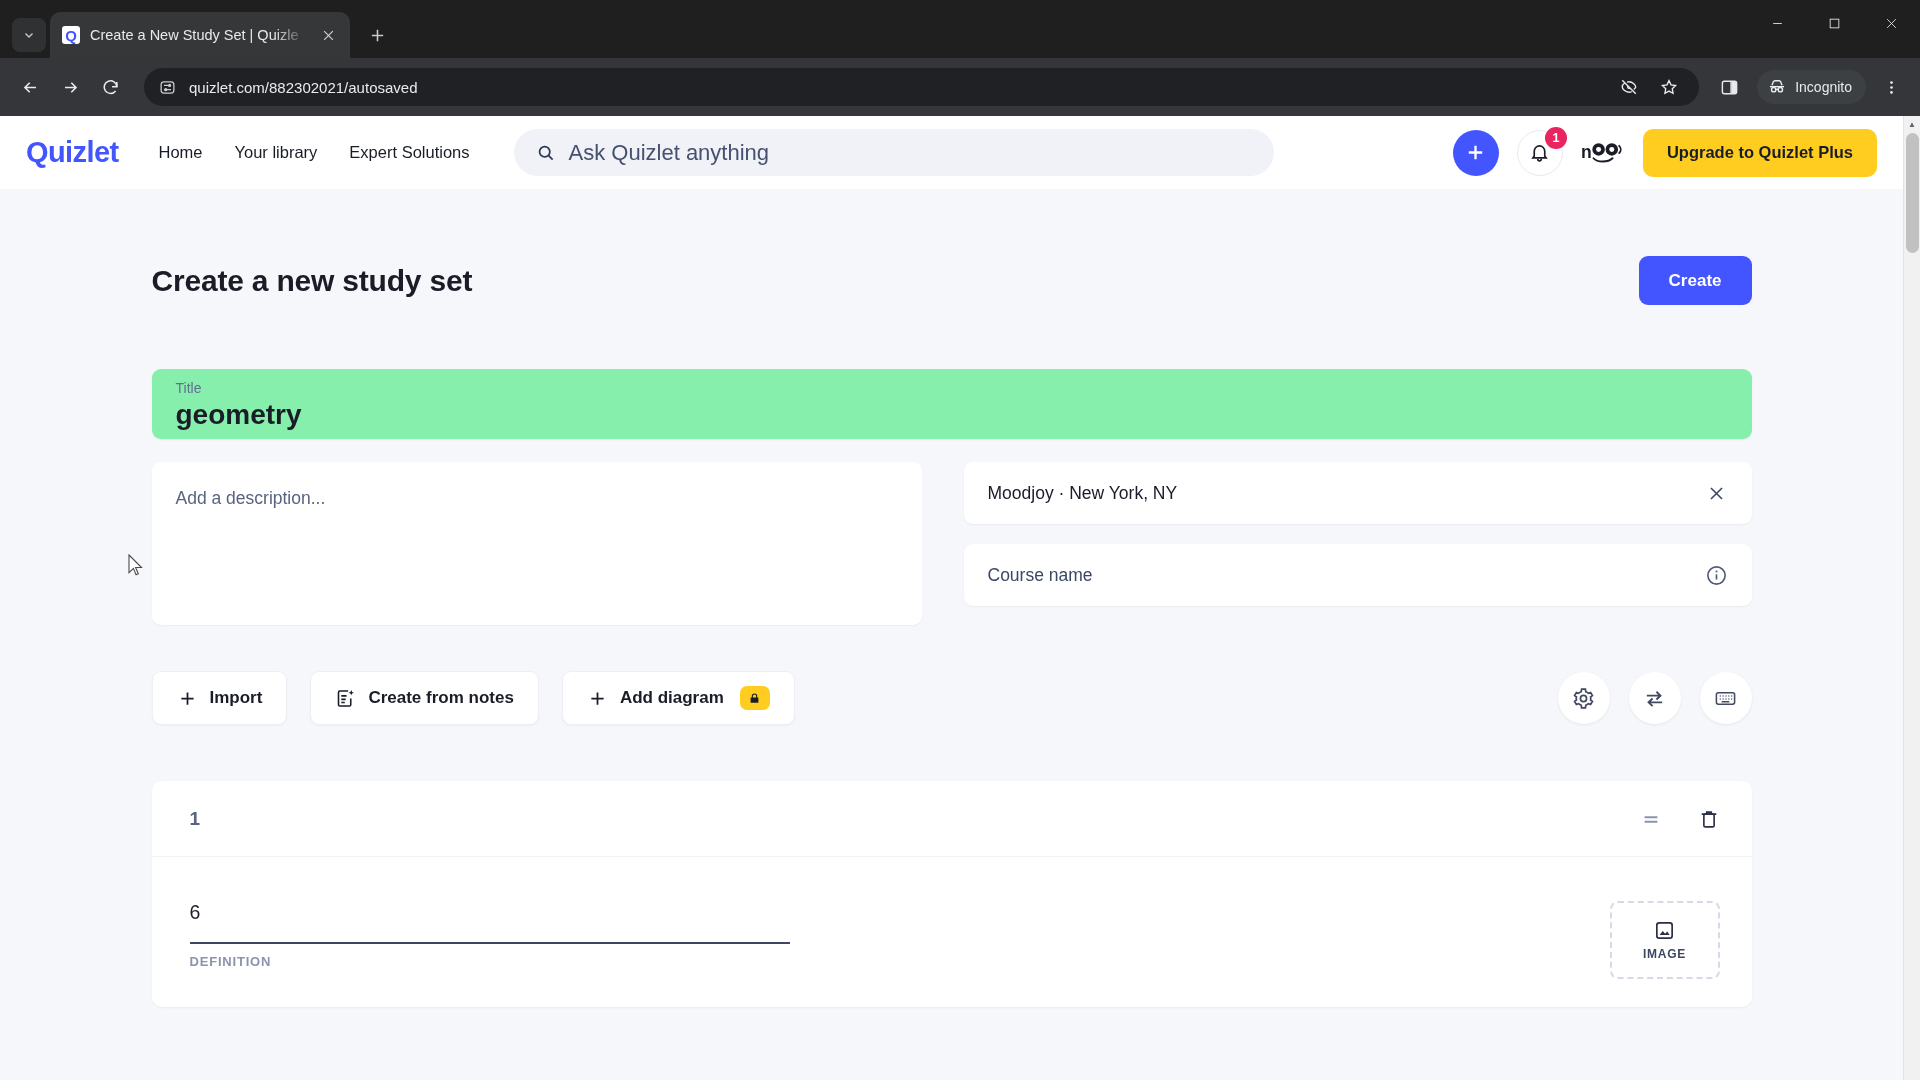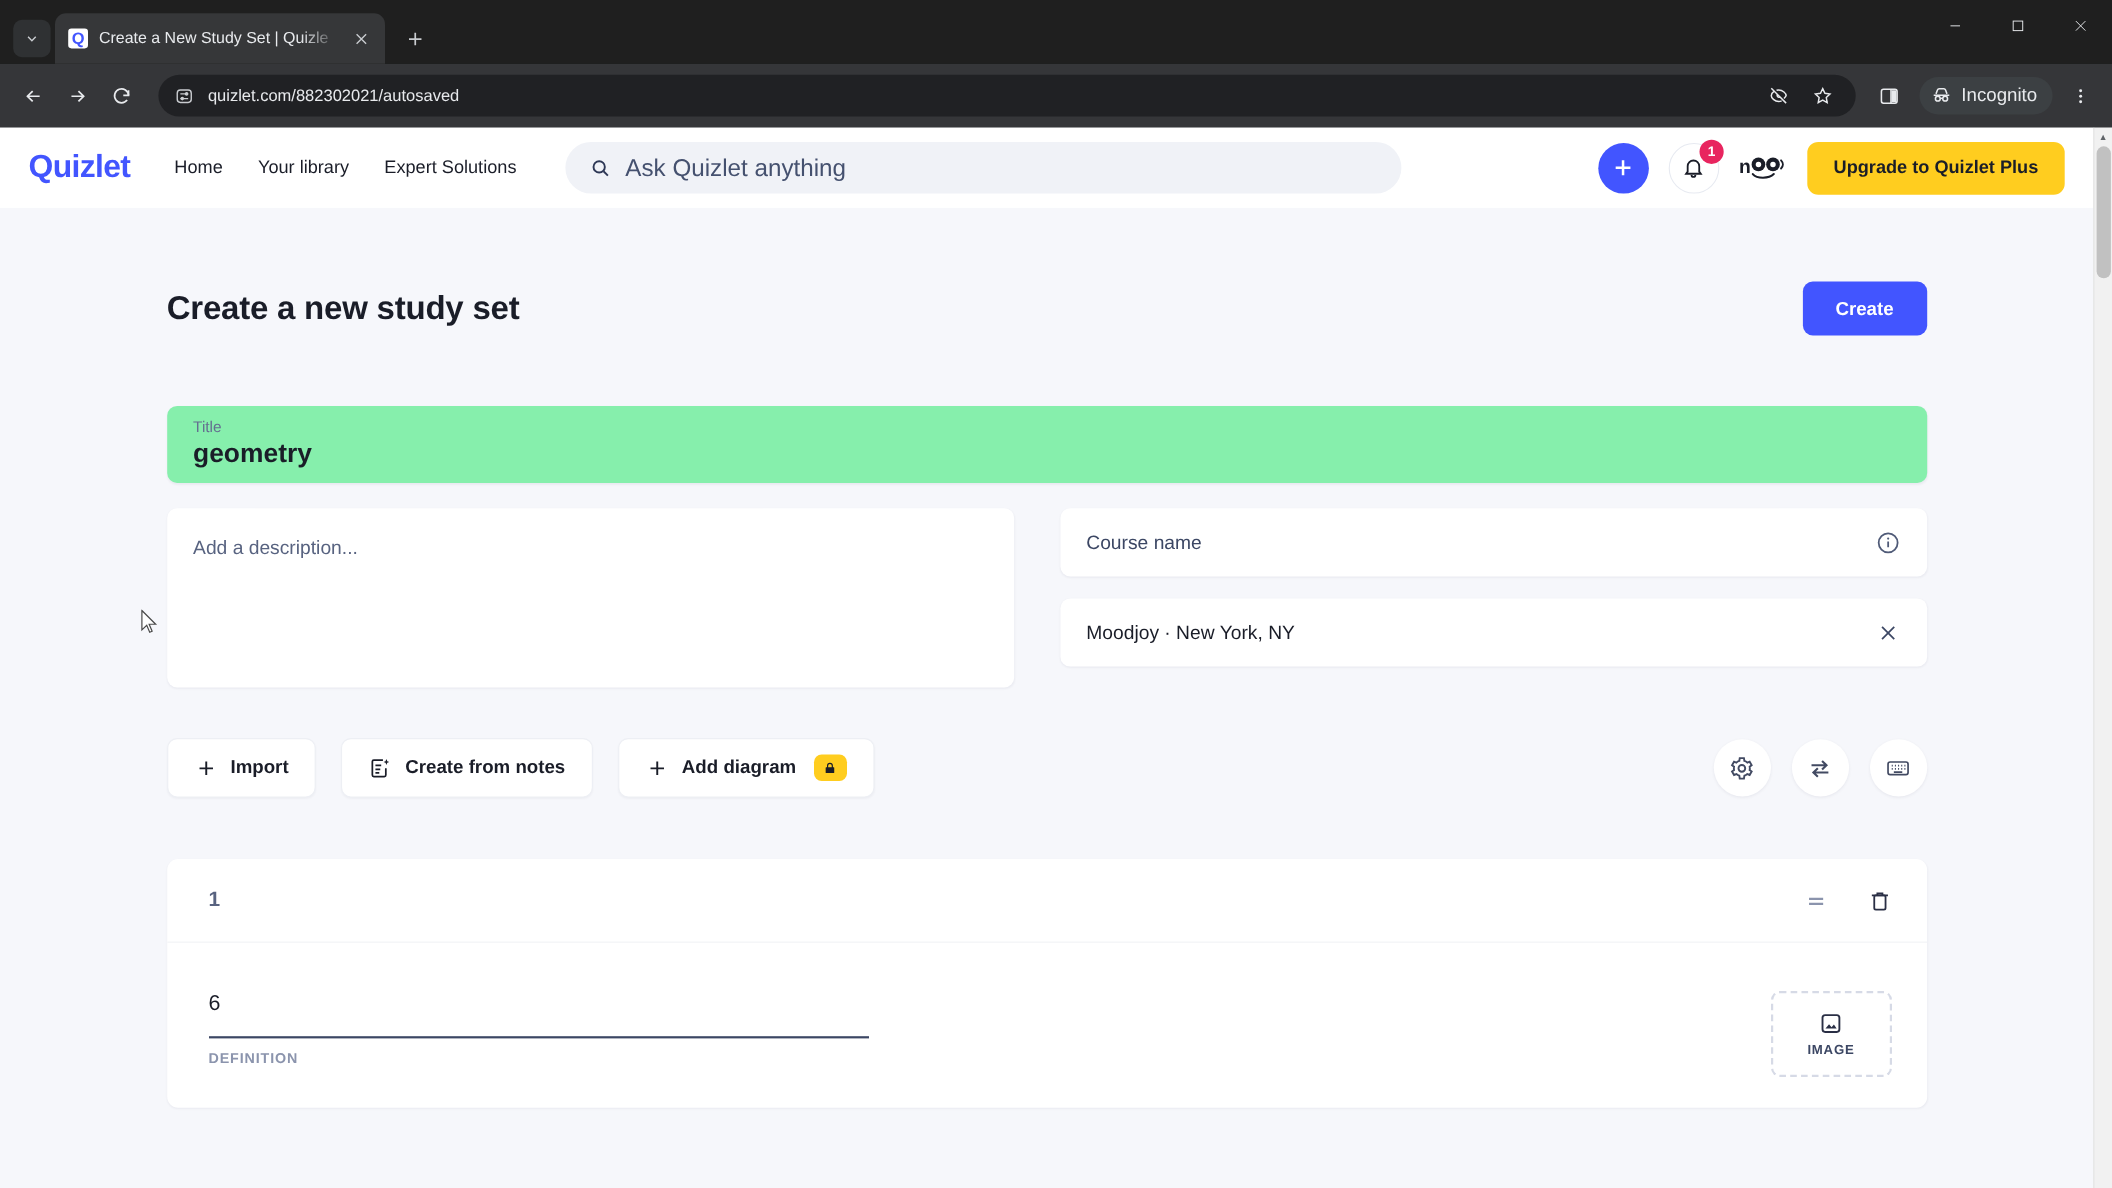--- a/index.html
+++ b/index.html
@@ -103,21 +103,21 @@
   .omni-icon { width: 22px; height: 22px; display:flex;align-items:center;justify-content:center; color: #c9ccd0; flex:0 0 auto;}
   .omni-icon svg { width: 17px; height: 17px; }
   .omni-url { color: #e8eaed; font-size: 15px; white-space: nowrap; }
   .omni-right { display: flex; align-items: center; gap: 4px; flex: 0 0 auto;}
   .omni-right .tb-icon svg { width: 18px; height: 18px;}
   .incognito-pill {
     height: 34px; border-radius: 17px;
     background: #3c4043;
     display: flex; align-items: center;
     gap: 8px; padding: 0 14px 0 10px;
-    color: #e8eaed; font-size: 17px;
+    color: #e8eaed; font-size: 14px;
     margin-left: 6px;
   }
   .incognito-pill svg { width: 20px; height: 20px; }
   .kebab { width: 34px; height: 34px; display:flex;align-items:center;justify-content:center;color:#e8eaed; margin-left: 4px;}
   .kebab svg { width: 17px; height: 17px; }
 
   
   .viewport {
     position: absolute;
     top: 116px; left: 0;
@@ -222,21 +222,21 @@
 
   .title-card {
     margin-top: 64px;
     background: #86efac;
     border-radius: 9px;
     height: 70px;
     padding: 11px 24px 0 24px;
     box-shadow: 0 1px 2px rgba(20,20,50,.05);
   }
   .field-label { font-size: 14px; color: #646f90; font-weight: 500;}
-  .field-value { font-size: 24px; font-weight: 700; color: #1a1d28; margin-top: 3px;}
+  .field-value { font-size: 28px; font-weight: 700; color: #1a1d28; margin-top: 3px;}
 
   .mid-row { display: flex; gap: 42px; margin-top: 23px; }
   .desc-card {
     width: 770px; height: 163px;
     background: #fff; border-radius: 9px;
     padding: 26px 24px;
     box-shadow: 0 1px 2px rgba(20,20,50,.05);
   }
   .desc-placeholder { font-size: 17.5px; color: #586380; }
   .right-col { flex: 1 1 auto; display: flex; flex-direction: column; gap: 20px;}
@@ -503,34 +503,34 @@
           <div class="field-label">Title</div>
           <div class="field-value">geometry</div>
         </div>
 
         <div class="mid-row">
           <div class="desc-card">
             <div class="desc-placeholder">Add a description...</div>
           </div>
           <div class="right-col">
             <div class="pill-card">
+              <div class="pill-text">Moodjoy · New York, NY</div>
+              <div class="pill-act">
+                <svg viewBox="0 0 24 24" fill="none" stroke="currentColor" stroke-width="2">
+                    <path d="M5 5l14 14M19 5L5 19"></path>
+                  </svg>
+              </div>
+            </div>
+            <div class="pill-card">
               <div class="pill-text placeholder">Course name</div>
               <div class="pill-act info">
                 <svg viewBox="0 0 24 24" fill="none" stroke="currentColor" stroke-width="1.7">
                     <circle cx="12" cy="12" r="9"></circle>
                     <path d="M12 10.8v5.4"></path>
                     <circle cx="12" cy="7.9" r="1.05" fill="currentColor" stroke="none"></circle>
-                  </svg>
-              </div>
-            </div>
-            <div class="pill-card">
-              <div class="pill-text">Moodjoy · New York, NY</div>
-              <div class="pill-act">
-                <svg viewBox="0 0 24 24" fill="none" stroke="currentColor" stroke-width="2">
-                    <path d="M5 5l14 14M19 5L5 19"></path>
                   </svg>
               </div>
             </div>
           </div>
         </div>
 
         <div class="toolbar-row">
           <div class="tool-btn">
             <svg class="lead" viewBox="0 0 24 24" fill="none" stroke="currentColor" stroke-width="2">
                 <path d="M12 5v14M5 12h14"></path>

